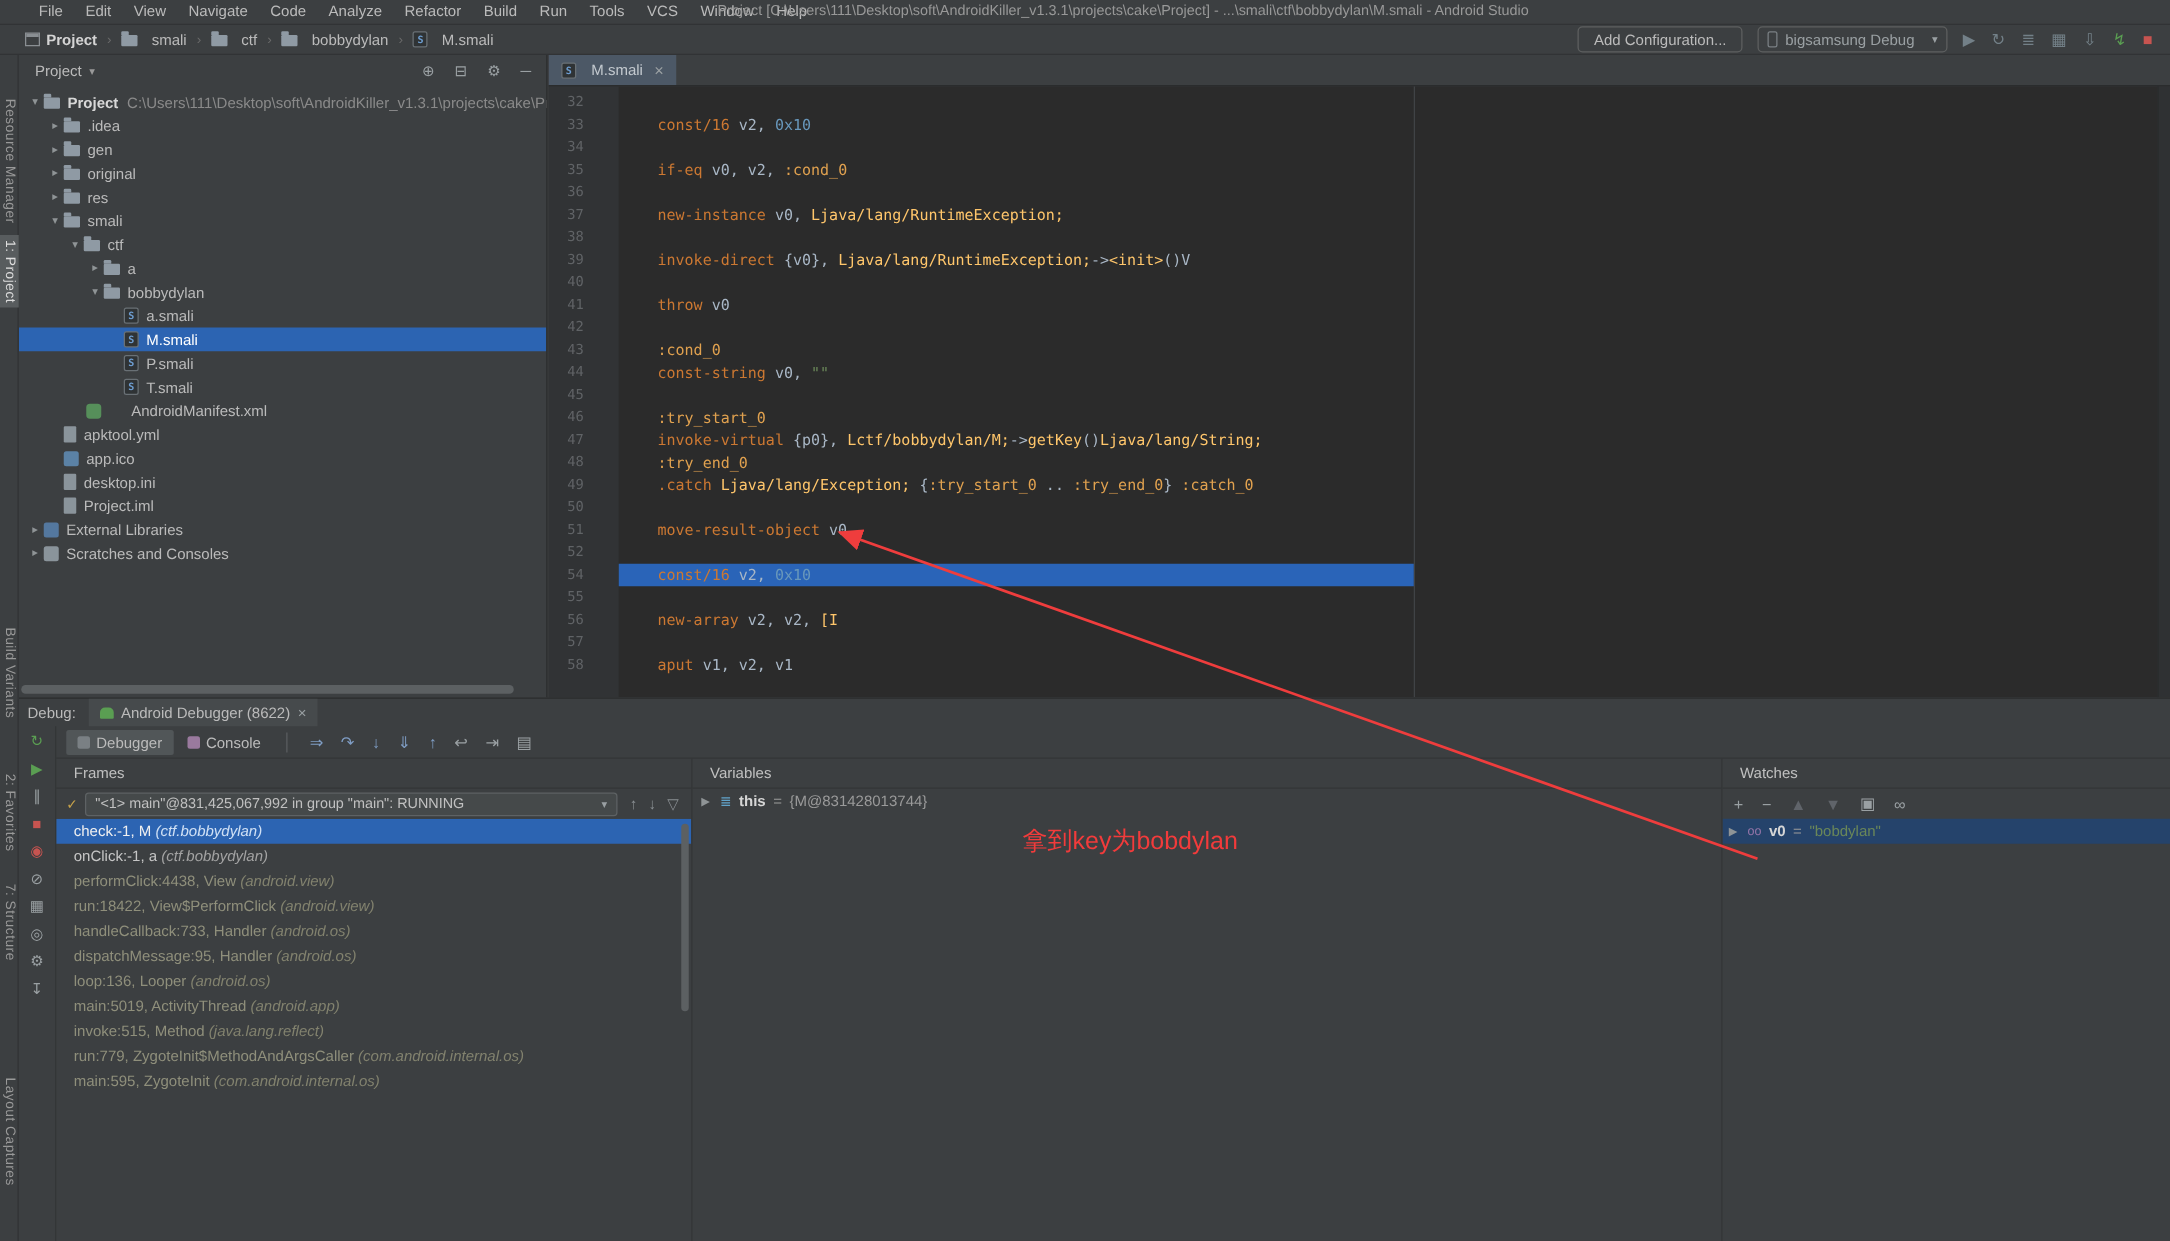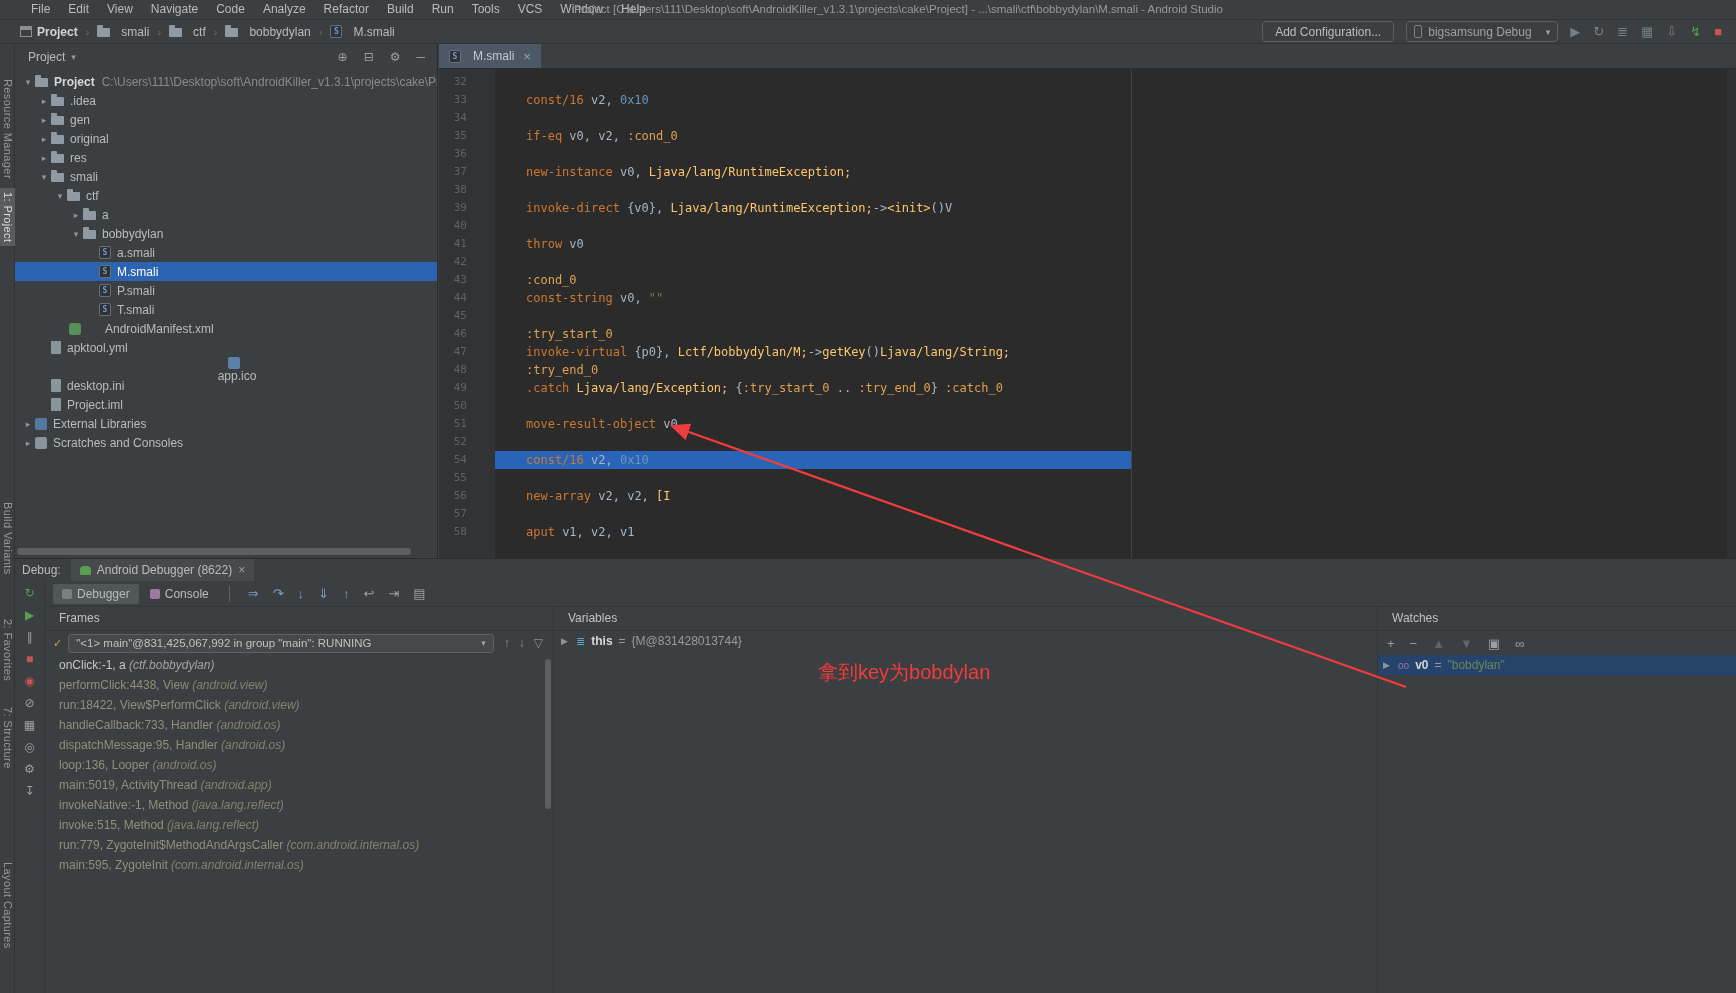--- a/index.html
+++ b/index.html
@@ -282,21 +282,21 @@
       <div class="tree-row" style="padding-left: 22px; gap: 18px;">
         <span class="tw-arrow"></span>
         <span class="ic ic-manifest"></span>
         <span class="tree-label">AndroidManifest.xml</span>
       </div>
       <div class="tree-row" style="padding-left: 22px;">
         <span class="tw-arrow"></span>
         <span class="ic ic-file"></span>
         <span class="tree-label">apktool.yml</span>
       </div>
-      <div class="tree-row" style="padding-left: 22px; flex-direction: column;">
+      <div class="tree-row" style="padding-left: 22px;">
         <span class="tw-arrow"></span>
         <span class="ic ic-image"></span>
         <span class="tree-label">app.ico</span>
       </div>
       <div class="tree-row" style="padding-left: 22px;">
         <span class="tw-arrow"></span>
         <span class="ic ic-file"></span>
         <span class="tree-label">desktop.ini</span>
       </div>
       <div class="tree-row" style="padding-left: 22px;">
@@ -494,28 +494,28 @@
               <span>"&lt;1&gt; main"@831,425,067,992 in group "main": RUNNING</span>
               <span class="caret">▾</span>
             </div>
             <span class="frame-nav" id="frame-nav">
                 <span class="fn-icon" style="color: rgb(138, 143, 147);">↑</span>
                 <span class="fn-icon" style="color: rgb(138, 143, 147);">↓</span>
                 <span class="fn-icon" style="color: rgb(138, 143, 147);">▽</span>
               </span>
           </div>
           <div class="frame-list" id="frame-list">
+              <div class="frame-row sel"><span class="fm">check:-1, M </span><span class="pkg">(ctf.bobbydylan)</span></div>
               <div class="frame-row user"><span class="fm">onClick:-1, a </span><span class="pkg">(ctf.bobbydylan)</span></div>
               <div class="frame-row lib"><span class="fm">performClick:4438, View </span><span class="pkg">(android.view)</span></div>
               <div class="frame-row lib"><span class="fm">run:18422, View$PerformClick </span><span class="pkg">(android.view)</span></div>
               <div class="frame-row lib"><span class="fm">handleCallback:733, Handler </span><span class="pkg">(android.os)</span></div>
               <div class="frame-row lib"><span class="fm">dispatchMessage:95, Handler </span><span class="pkg">(android.os)</span></div>
               <div class="frame-row lib"><span class="fm">loop:136, Looper </span><span class="pkg">(android.os)</span></div>
               <div class="frame-row lib"><span class="fm">main:5019, ActivityThread </span><span class="pkg">(android.app)</span></div>
-              <div class="frame-row lib"><span class="fm">invokeNative:-1, Method </span><span class="pkg">(java.lang.reflect)</span></div>
               <div class="frame-row lib"><span class="fm">invoke:515, Method </span><span class="pkg">(java.lang.reflect)</span></div>
               <div class="frame-row lib"><span class="fm">run:779, ZygoteInit$MethodAndArgsCaller </span><span class="pkg">(com.android.internal.os)</span></div>
               <div class="frame-row lib"><span class="fm">main:595, ZygoteInit </span><span class="pkg">(com.android.internal.os)</span></div>
             </div>
           <div class="frames-vscroll"></div>
         </div>
         <div class="vars-panel">
           <div class="panel-header">Variables</div>
           <div class="var-row">
             <span class="tri">▶</span>

